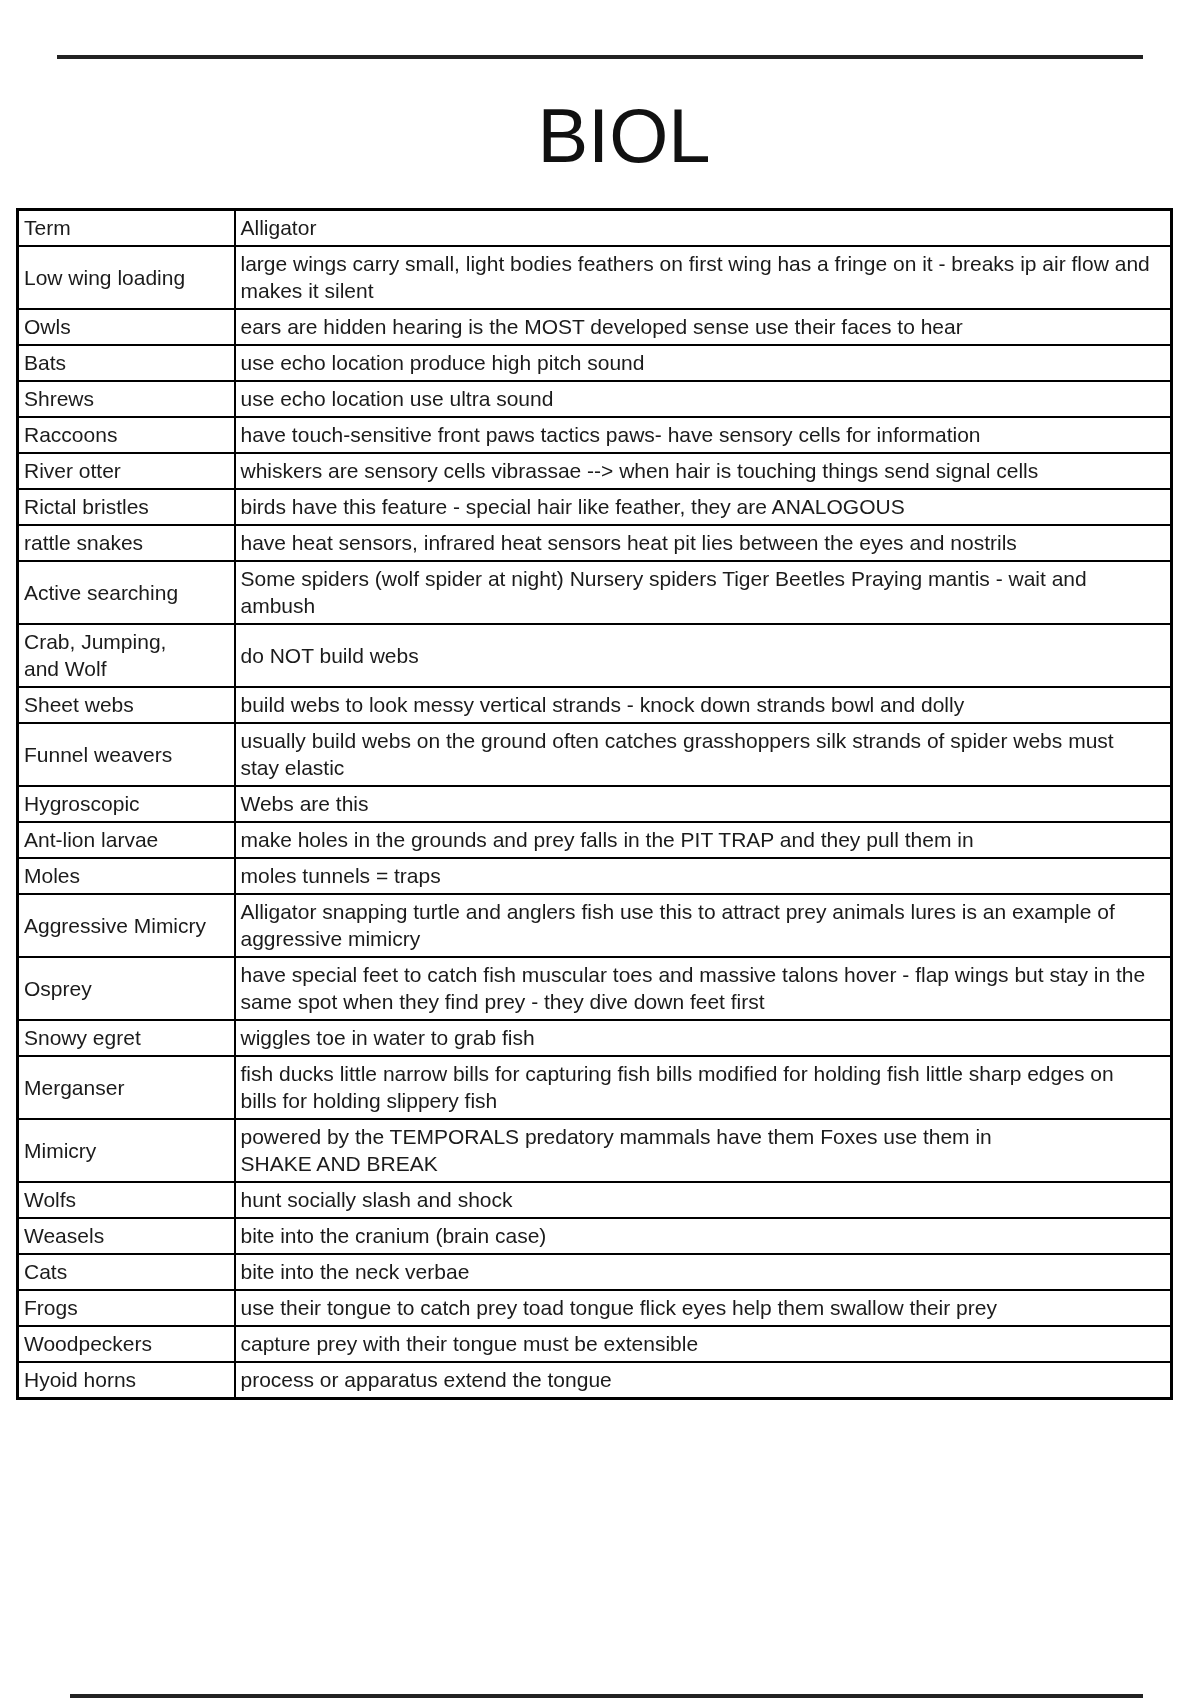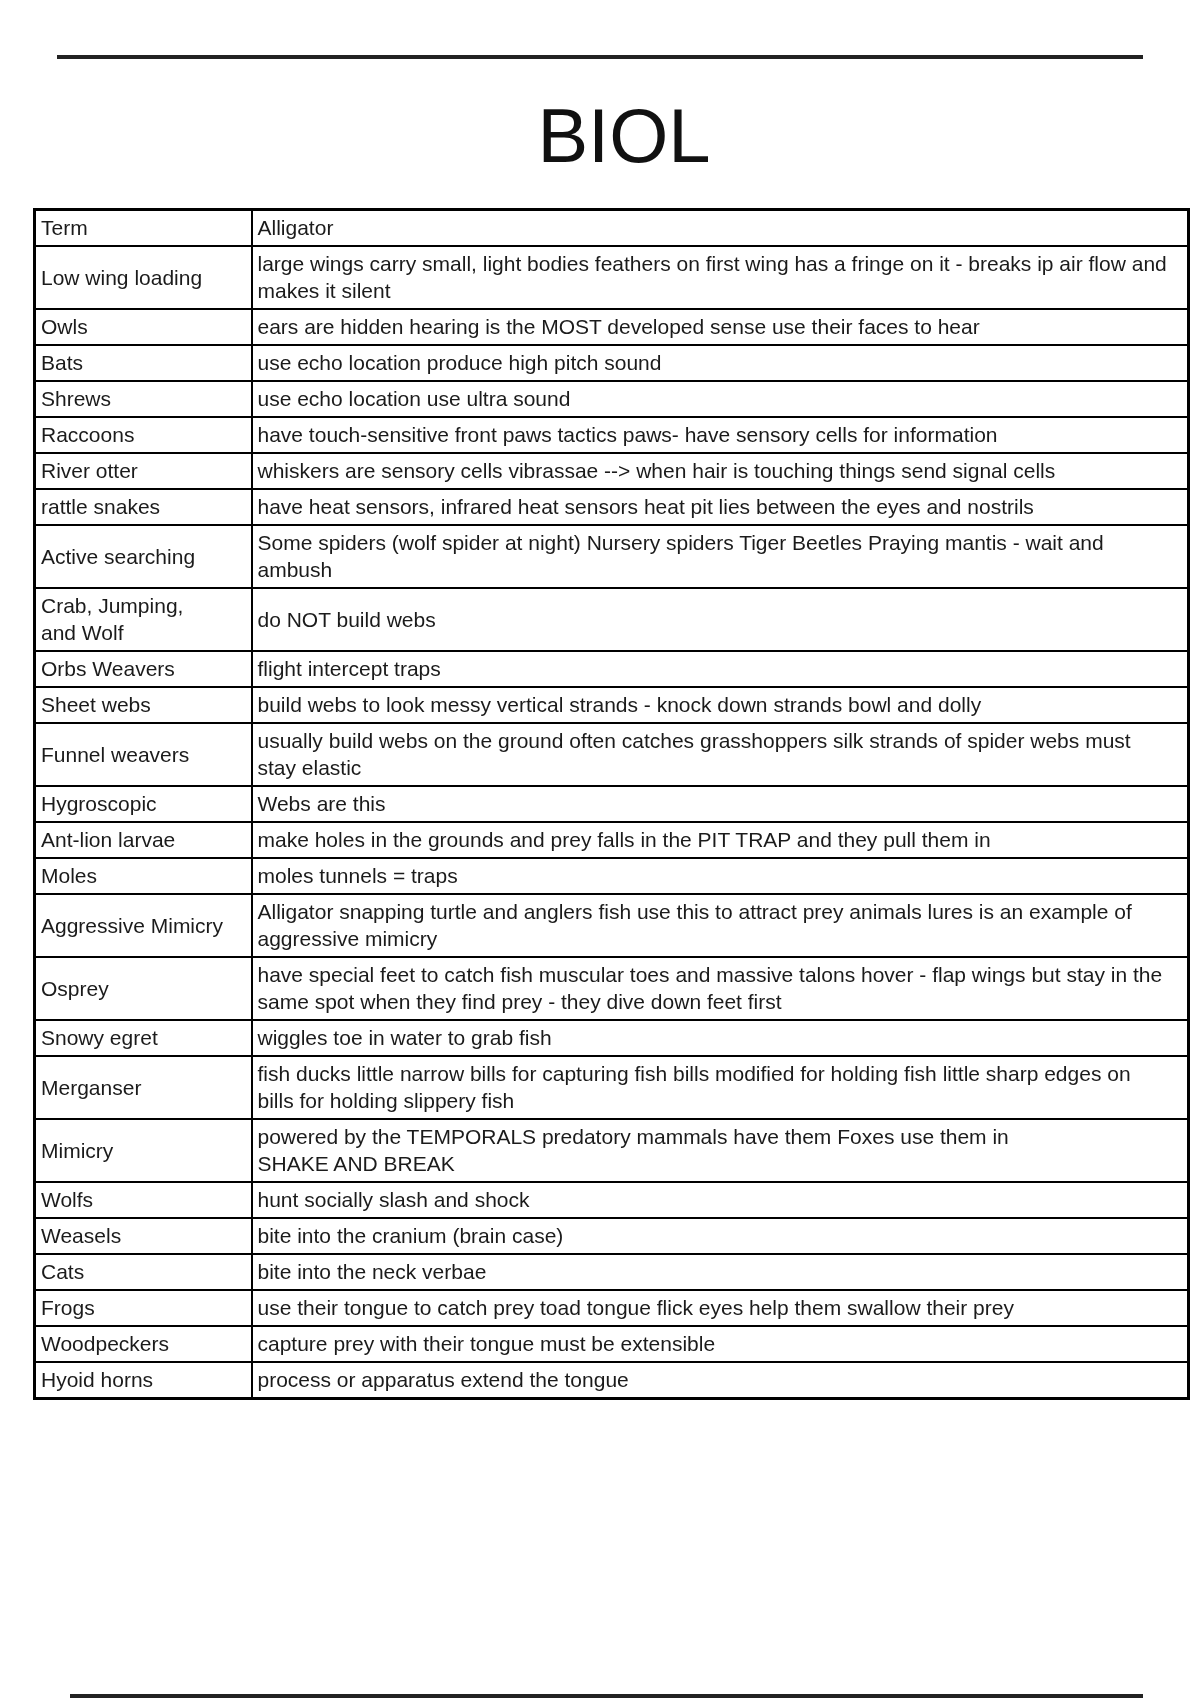--- a/index.html
+++ b/index.html
@@ -31,21 +31,21 @@
     margin: 14px;
     text-align: center;
     font-size: 76px;
     font-weight: 400;
     line-height: 1.0;
     letter-spacing: 0px;
     color: #111111;
   }
   table.glossary {
     position: absolute;
-    left: 33px;
+    left: 16px;
     top: 208px;
     width: 1154px;
     border-collapse: collapse;
     table-layout: fixed;
     border: 3px solid #000000;
   }
   table.glossary th,
   table.glossary td {
     border: 2px solid #000000;
     font-size: 21px;
@@ -110,37 +110,37 @@
       </tr>
       <tr>
         <td class="term-cell">Raccoons</td>
         <td class="def-cell">have touch-sensitive front paws tactics paws- have sensory cells for information</td>
       </tr>
       <tr>
         <td class="term-cell">River otter</td>
         <td class="def-cell">whiskers are sensory cells vibrassae --&gt; when hair is touching things send signal cells</td>
       </tr>
       <tr>
+        <td class="term-cell">Rictal bristles</td>
+        <td class="def-cell">birds have this feature - special hair like feather, they are ANALOGOUS</td>
+      </tr>
+      <tr>
         <td class="term-cell">rattle snakes</td>
         <td class="def-cell">have heat sensors, infrared heat sensors heat pit lies between the eyes and nostrils</td>
       </tr>
       <tr>
         <td class="term-cell">Active searching</td>
         <td class="def-cell">Some spiders (wolf spider at night) Nursery spiders Tiger Beetles Praying mantis - wait and ambush</td>
       </tr>
       <tr>
         <td class="term-cell">Crab, Jumping,
 and Wolf</td>
         <td class="def-cell">do NOT build webs</td>
       </tr>
       <tr>
-        <td class="term-cell">Orbs Weavers</td>
-        <td class="def-cell">flight intercept traps</td>
-      </tr>
-      <tr>
         <td class="term-cell">Sheet webs</td>
         <td class="def-cell">build webs to look messy vertical strands - knock down strands bowl and dolly</td>
       </tr>
       <tr>
         <td class="term-cell">Funnel weavers</td>
         <td class="def-cell">usually build webs on the ground often catches grasshoppers silk strands of spider webs must stay elastic</td>
       </tr>
       <tr>
         <td class="term-cell">Hygroscopic</td>
         <td class="def-cell">Webs are this</td>

